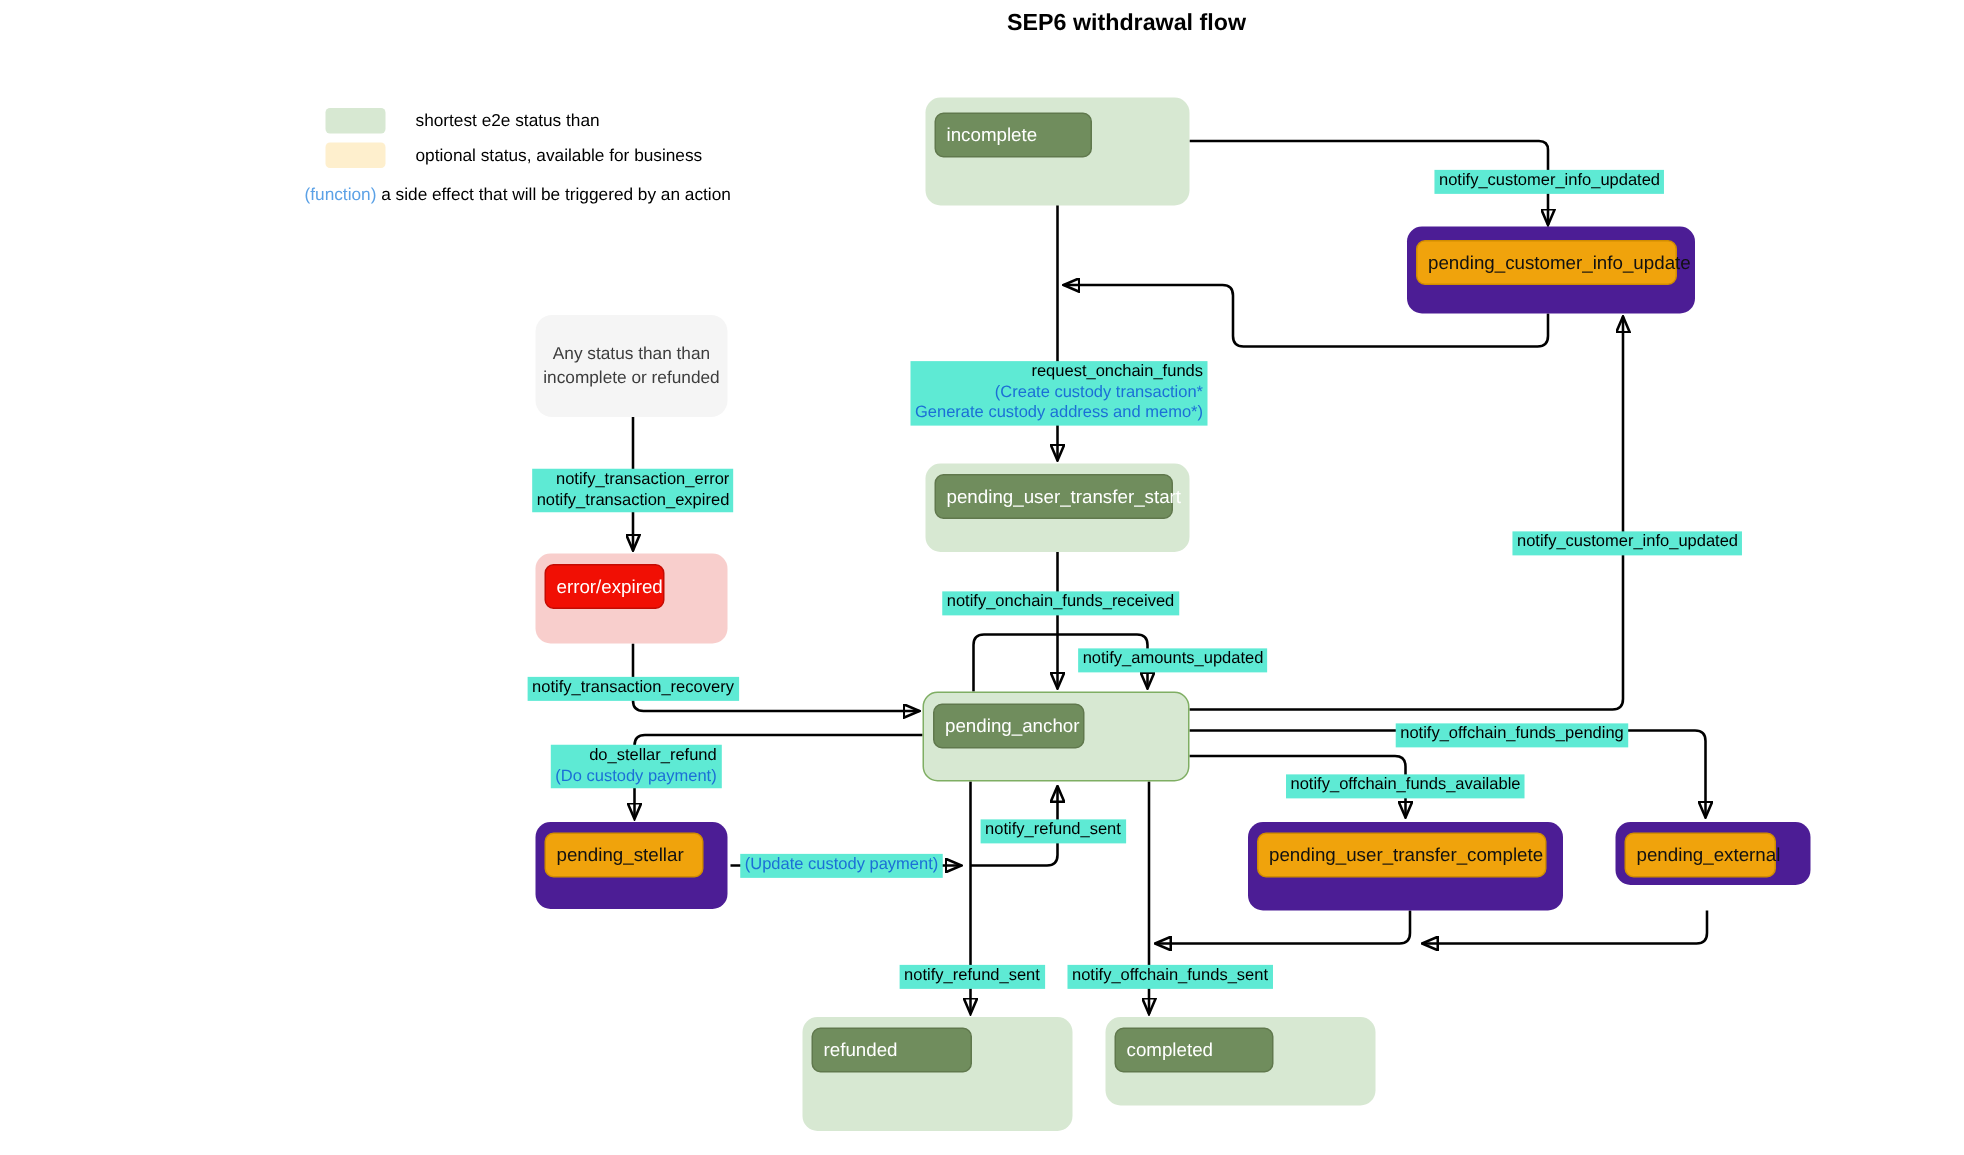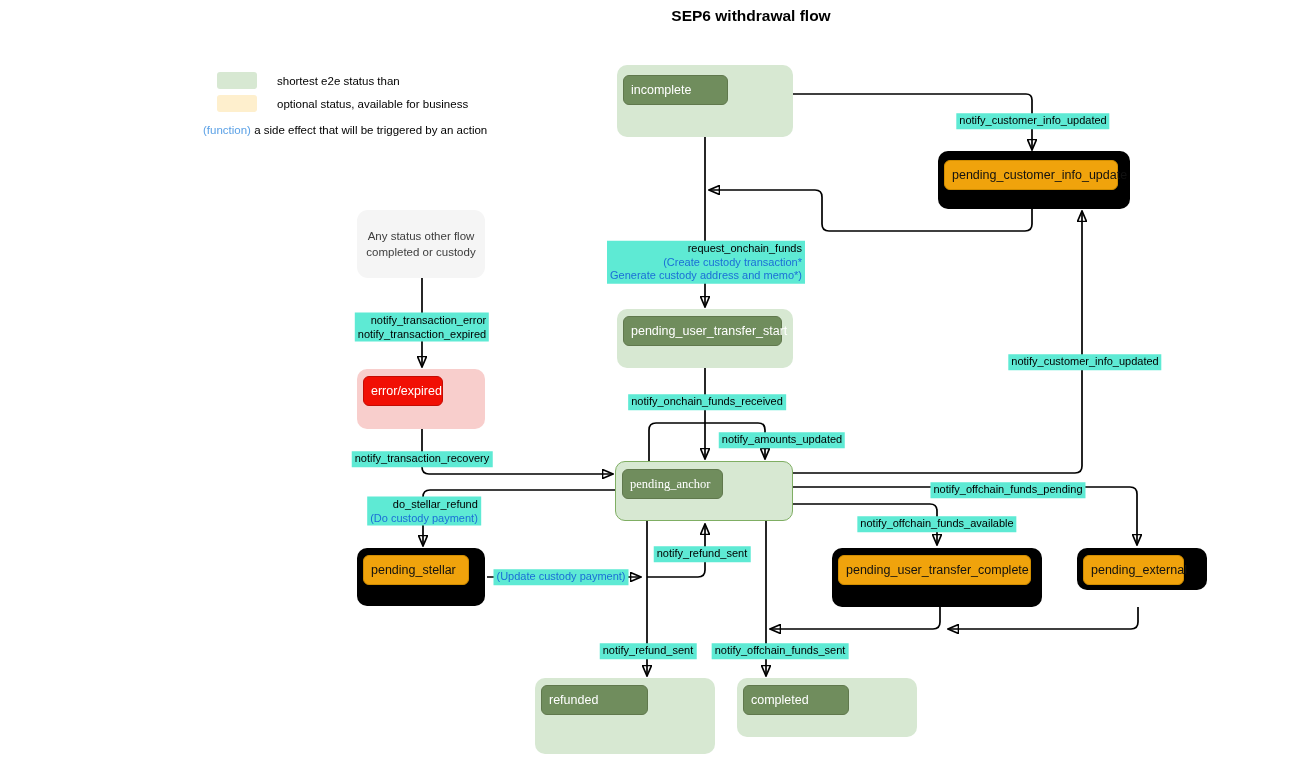--- a/index.html
+++ b/index.html
@@ -17,21 +17,21 @@
   #sw-green{left:217px;top:72px;background:#d7e8d2;}
   #sw-yellow{left:217px;top:95px;background:#feefcd;}
   #lg1{left:277px;top:75px;}
   #lg2{left:277px;top:98px;}
   #lg3{left:203px;top:124px;}
   .fn-blue{color:#5ba1e6;}
 
   
   .node{position:absolute;border-radius:10px;box-sizing:border-box;}
   .node.green{background:#d7e8d2;}
-  .node.cream{background:#000000;}
+  .node.cream{background:#4c1d95;}
   .node.pink{background:#f8cecc;}
   .node.anchor-border{border:1.6px solid #7fae63;}
   .badge{position:absolute;left:6px;top:7px;height:30px;border-radius:6px;
          display:flex;align-items:center;padding-left:7px;font-size:12.5px;
          white-space:nowrap;box-sizing:border-box;}
   .badge.dkgreen{background:#708d5d;border:1px solid #60784d;color:#fff;}
   .badge.orange{background:#f0a30c;border:1px solid #d18d00;color:#111;}
   .badge.red{background:#f10f04;border:1px solid #c40b03;color:#fff;}
 
   #n-incomplete{left:617px;top:65px;width:176px;height:72px;}
@@ -39,21 +39,21 @@
   #n-pciu{left:938px;top:151px;width:192px;height:58px;}
   #n-pciu .badge{width:174px;top:9px;}
   #n-any{left:357px;top:210px;width:128px;height:68px;background:#f5f5f5;
          border-radius:11px;color:#3d3d3d;font-size:11.5px;line-height:16px;
          display:flex;flex-direction:column;justify-content:center;text-align:center;}
   #n-error{left:357px;top:369px;width:128px;height:60px;text-decoration:underline;}
   #n-error .badge{width:80px;}
   #n-puts{left:617px;top:309px;width:176px;height:59px;}
   #n-puts .badge{width:159px;}
   #n-anchor{left:615px;top:461px;width:178px;height:60px;}
-  #n-anchor .badge{width:101px;font-family:Liberation Serif, serif;}
+  #n-anchor .badge{width:101px;}
   #n-stellar{left:357px;top:548px;width:128px;height:58px;}
   #n-stellar .badge{width:106px;}
   #n-putc{left:832px;top:548px;width:210px;height:59px;}
   #n-putc .badge{width:193px;}
   #n-pext{left:1077px;top:548px;width:130px;height:42px;}
   #n-pext .badge{width:101px;}
   #n-refunded{left:535px;top:678px;width:180px;height:76px;}
   #n-refunded .badge{width:107px;}
   #n-completed{left:737px;top:678px;width:180px;height:59px;}
   #n-completed .badge{width:106px;}
@@ -128,22 +128,22 @@
       </div>
   </div>
 
   <div class="node cream" id="n-pciu">
     <div class="badge orange">
         <span>pending_customer_info_update</span>
       </div>
   </div>
 
   <div class="node" id="n-any">
-    <span>Any status other flow</span>
-    <span>completed or custody</span>
+    <span>Any status than than</span>
+    <span>incomplete or refunded</span>
   </div>
 
   <div class="node pink" id="n-error">
     <div class="badge red">
         <span>error/expired</span>
       </div>
   </div>
 
   <div class="node green" id="n-puts">
     <div class="badge dkgreen">

